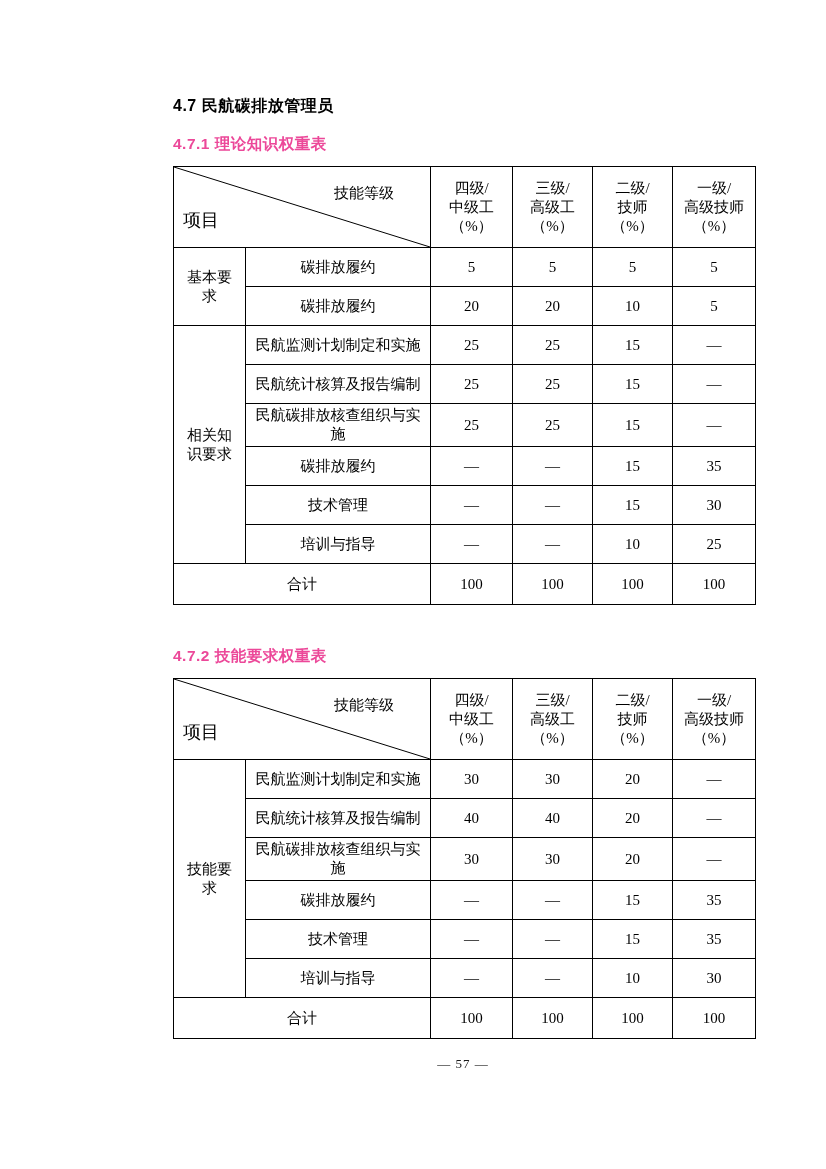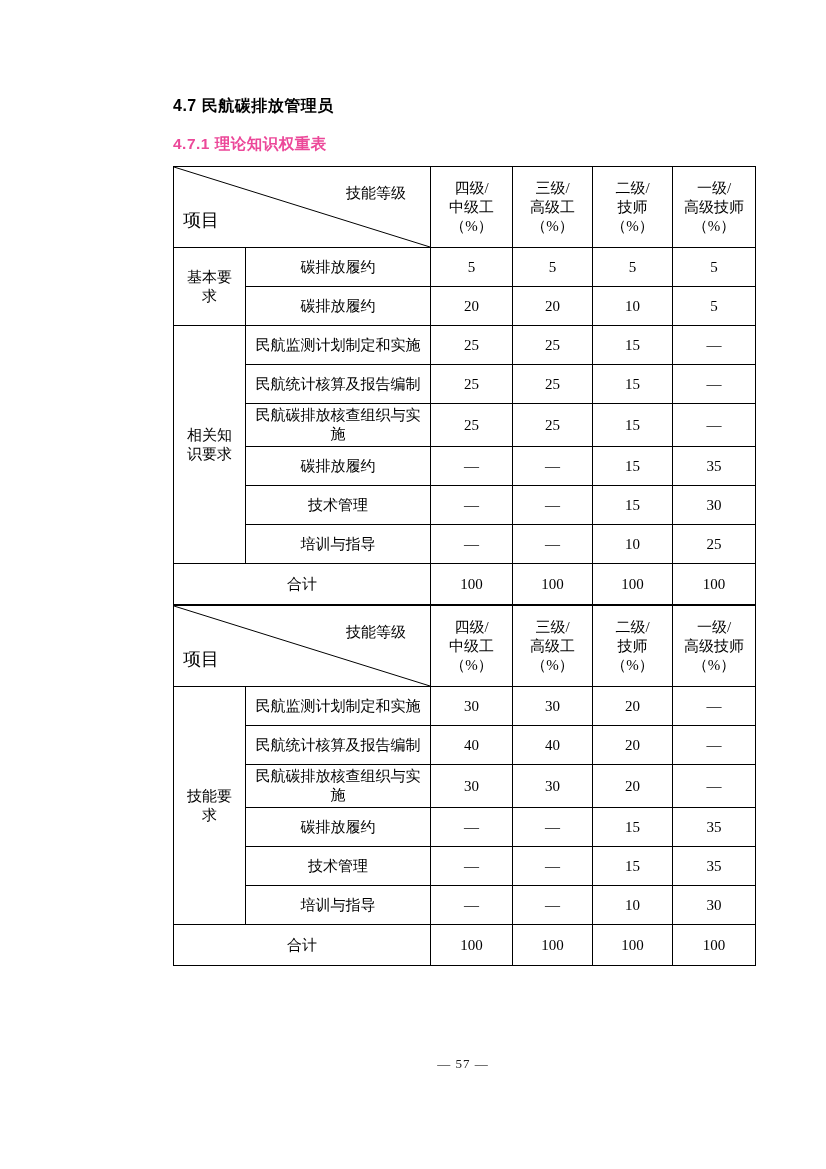--- a/index.html
+++ b/index.html
@@ -22,21 +22,21 @@
   table.wt td {
     border:1px solid #000; text-align:center; vertical-align:middle;
     font-size:15px; line-height:19px; white-space:pre-line;
     color:#000; padding:2px 4px;
   }
   tr.hdr { height:79px; }
   tr.bodyrow { height:39px; }
   tr.totalrow { height:41px; }
   td.diag { position:relative; padding:0; }
   td.diag svg { position:absolute; left:0; top:0; width:100%; height:100%; display:block; }
-  .corner-top { position:absolute; top:17px; right:24px; font-size:15px; }
+  .corner-top { position:absolute; top:17px; right:36px; font-size:15px; }
   .corner-bottom { position:absolute; top:44px; left:9px; font-size:18px; }
   .pagenum {
     position:absolute; left:0; top:1056px; width:826px;
     text-align:center; font-size:13px; color:#1a1a1a; letter-spacing:1px;
   }
 </style>
 </head>
 <body>
 
 <div class="page">
@@ -141,20 +141,21 @@
       <tr class="totalrow">
         <td colspan="2">合计</td>
         <td>100</td>
         <td>100</td>
         <td>100</td>
         <td>100</td>
       </tr>
     </tbody>
       </table>
 
+    <div class="h-caption caption-gap">4.7.2 技能要求权重表</div>
 
     <table class="wt">
       <colgroup>
         <col style="width:72px">
           <col style="width:185px">
         <col style="width:82px">
           <col style="width:80px">
         <col style="width:80px">
           <col style="width:83px">
       </colgroup>

